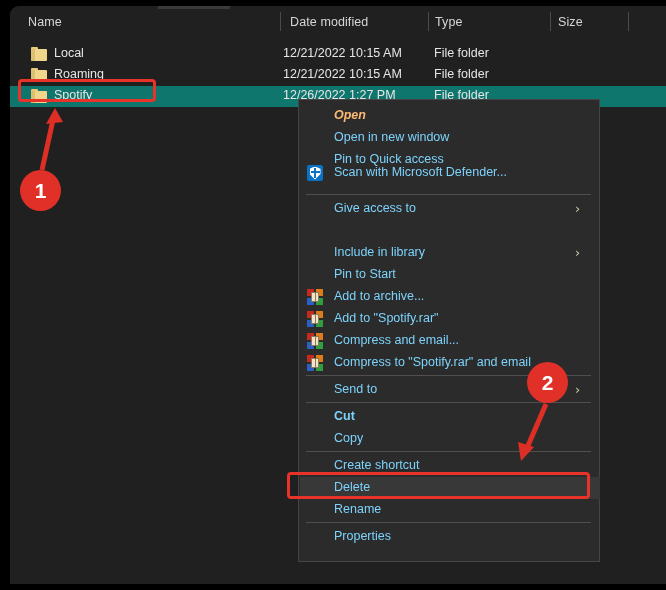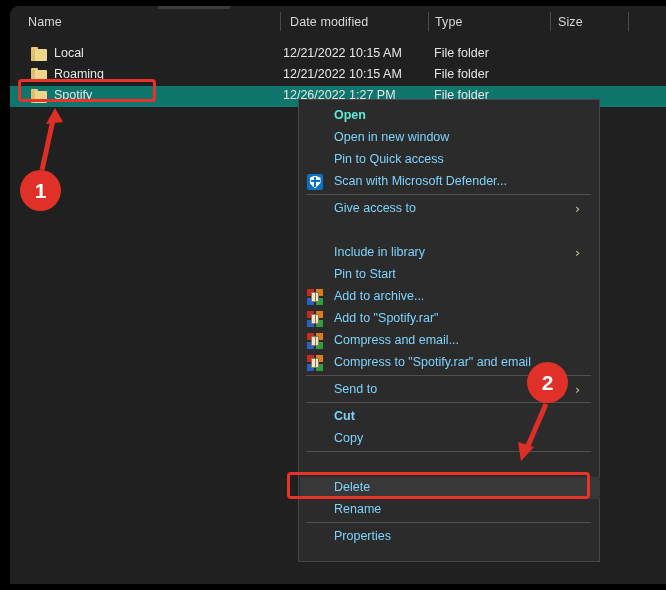--- a/index.html
+++ b/index.html
@@ -160,21 +160,22 @@
   .menu-label {
     position: absolute;
     left: 34px;
     top: 3px;
     font-size: 12.5px;
     color: #7dd3fc;
     white-space: nowrap;
   }
   .menu-label.bold {
     font-weight: bold;
-    color: #5eead4;
+    color: #fdba74;
+    font-style: italic;
   }
   .menu-sep {
     position: absolute;
     left: 7px;
     width: 285px;
     height: 1px;
     background: #4f4f4f;
   }
   .chevron {
     position: absolute;
@@ -338,21 +339,21 @@
 
       <div class="menu-item" style="top:5px;">
         <div class="menu-label bold">Open</div>
       </div>
       <div class="menu-item" style="top:27px;">
         <div class="menu-label">Open in new window</div>
       </div>
       <div class="menu-item" style="top:49px;">
         <div class="menu-label">Pin to Quick access</div>
       </div>
-      <div class="menu-item" style="top:71px;">
+      <div class="menu-item" style="top:62px;">
         <div class="mi-icon">
           <div class="shield">
               <div class="sh"></div>
               <div class="cr-v"></div>
               <div class="cr-h"></div>
             </div>
         </div>
         <div class="menu-label">Scan with Microsoft Defender...</div>
       </div>
 
@@ -434,20 +435,23 @@
 
       <div class="menu-item" style="top:306px;font-weight:bold;">
         <div class="menu-label">Cut</div>
       </div>
       <div class="menu-item" style="top:328px;">
         <div class="menu-label">Copy</div>
       </div>
 
       <div class="menu-sep" style="top:351px;"></div>
 
+      <div class="menu-item" style="top:355px;">
+        <div class="menu-label">Create shortcut</div>
+      </div>
       <div class="menu-item highlight" style="top:377px;">
         <div class="menu-label">Delete</div>
       </div>
       <div class="menu-item" style="top:399px;">
         <div class="menu-label">Rename</div>
       </div>
 
       <div class="menu-sep" style="top:422px;"></div>
 
       <div class="menu-item" style="top:426px;">

